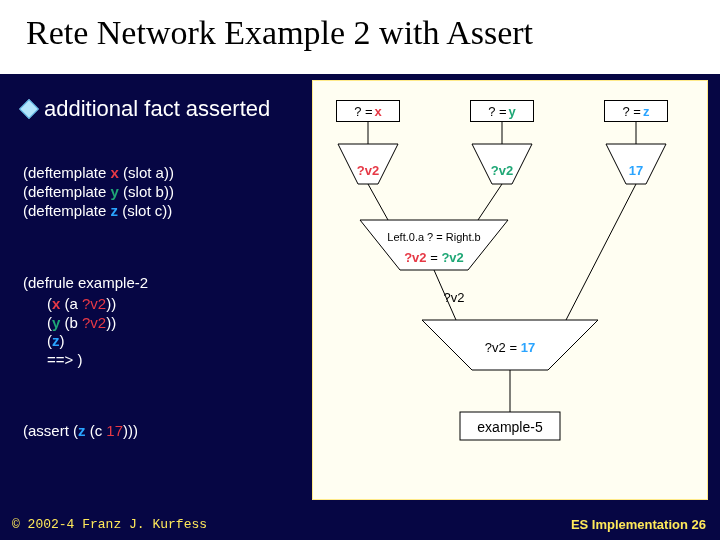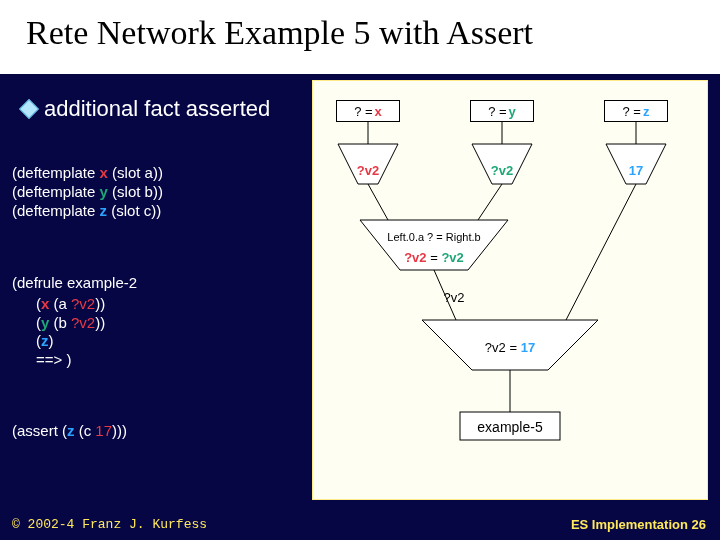--- a/index.html
+++ b/index.html
@@ -33,21 +33,21 @@
   }
   .bullet-row .diamond {
     width: 14px; height: 14px;
     background: #b3e5fc;
     transform: rotate(45deg);
     border: 1px solid #5bb7e6;
   }
   .bullet-text { color: #fff; font-size: 22px; }
   .codeblock {
     position: absolute;
-    left: 12px;
+    left: 23px;
     font-size: 15px;
     line-height: 1.25;
     color: #fff;
   }
   .code1 { top: 90px; }
   .code2 { top: 200px; }
   .code2 div:first-child { margin-bottom: 2px; }
   .code2 .indent { margin-left: 24px; }
   .code3 { top: 348px; }
   .hx { color: #e63946; font-weight: bold; }
@@ -103,21 +103,21 @@
   }
   .alpha-funnel-label.hx { color: #e63946; font-weight: bold; }
   .alpha-funnel-label.hy { color: #1fa776; font-weight: bold; }
   .alpha-17 { color: #2aa4ff; font-weight: bold; }
   .eqlabel .hx { font-weight: bold; }
   .eqlabel .hy { font-weight: bold; }
 </style>
 </head>
 <body>
 
-<div class="title">Rete Network Example 5 with Assert</div>
+<div class="title">Rete Network Example 2 with Assert</div>
 
 <div class="content">
 
   <div class="bullet-row">
     <div class="diamond"></div>
     <div class="bullet-text">additional fact asserted</div>
   </div>
 
   <div class="codeblock code1">
     <div>

